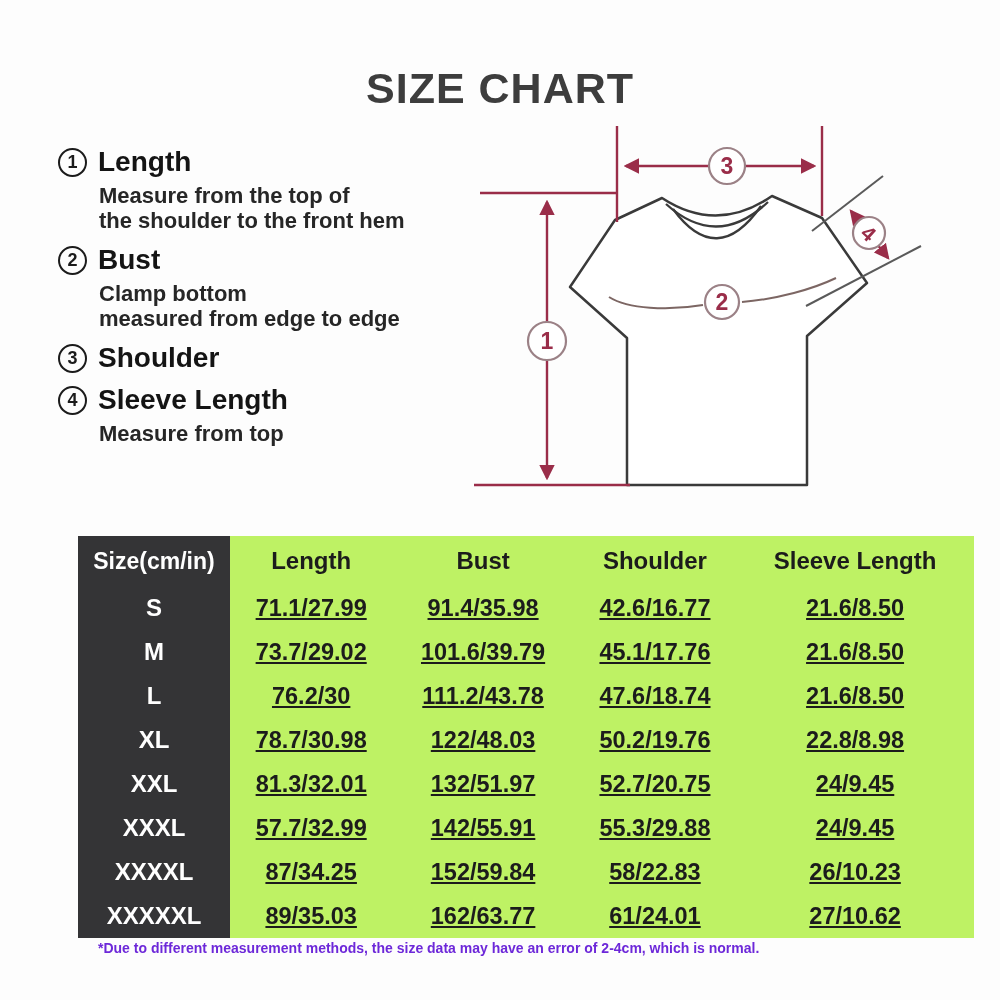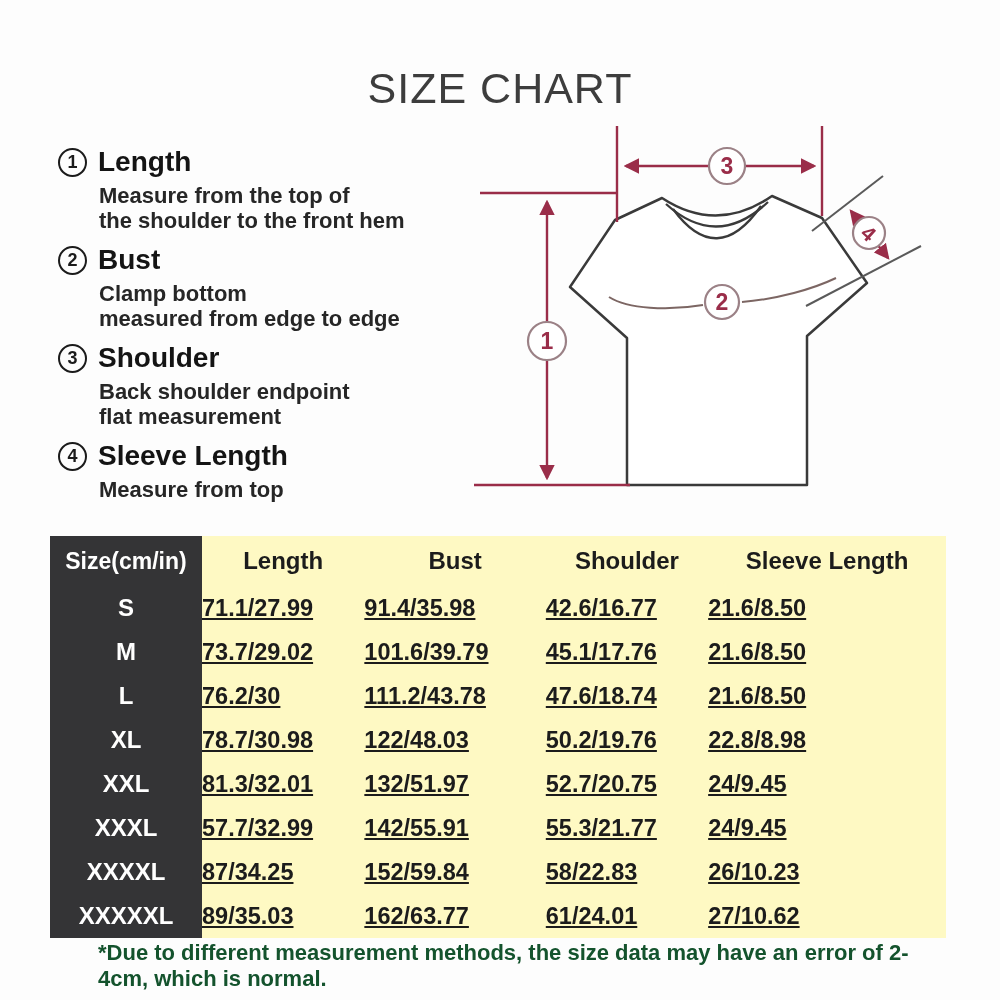--- a/index.html
+++ b/index.html
@@ -5,21 +5,21 @@
   html,body { margin:0; padding:0; }
   .page {
     position:relative; width:1000px; height:1000px;
     background:#fdfdfd; overflow:hidden;
     font-family:"Liberation Sans","DejaVu Sans",sans-serif;
     color:#1c1c1c;
   }
   
   .title {
     position:absolute; top:64px; left:0; width:1000px;
-    text-align:center; font-size:43px; font-weight:normal;
+    text-align:center; font-size:43px; font-weight:bold;
     letter-spacing:1px; color:#3d3d3d; margin:0;
   }
   
   .instructions { position:absolute; left:58px; top:146px; width:390px; }
   .inst-item { margin-bottom:10px; }
   .inst-head { display:flex; align-items:center; gap:11px; }
   .num-circle {
     width:29px; height:29px; flex:0 0 29px; box-sizing:border-box;
     border:2.5px solid #1b1b1b; border-radius:50%;
     display:flex; align-items:center; justify-content:center;
@@ -27,34 +27,34 @@
   }
   .inst-title { font-size:28px; font-weight:bold; color:#141414; }
   .inst-desc {
     margin:5px 0 11px 41px; font-size:22px; font-weight:600;
     color:#262626; line-height:25px;
   }
   
   .diagram { position:absolute; left:470px; top:105px; width:495px; height:430px; }
   
   .size-table {
-    position:absolute; left:50px; top:536px; width:896px;
-    border-collapse:collapse; background:#fef9c3;
-    font-weight:bold; color:#1c1c1c;
+    position:absolute; left:78px; top:536px; width:896px;
+    border-collapse:collapse; background:#bef264;
+    text-align:center; font-weight:bold; color:#1c1c1c;
   }
   .size-table th, .size-table td { padding:0; }
   .size-table .dark { background:#343436; color:#ffffff; width:152px; }
   .size-table thead th { height:50px; font-size:24px; }
   .size-table thead th.dark { font-size:23px; }
   .size-table tbody th { height:44px; font-size:24px; }
   .size-table tbody td { height:44px; font-size:23.5px;text-decoration:underline; }
   
   .footnote {
     position:absolute; left:98px; top:940px; width:860px;
-    font-size:22px; font-weight:bold; color:#14532d;
+    font-size:14px; font-weight:bold; color:#6d28d9;
   }
 </style>
 </head>
 <body>
 
 <div class="page">
 
   <h1 class="title">SIZE CHART</h1>
 
   <div class="instructions">
@@ -75,24 +75,20 @@
       </div>
       <div class="inst-desc">
         <div>Clamp bottom</div>
         <div>measured from edge to edge</div>
       </div>
     </div>
     <div class="inst-item">
       <div class="inst-head">
         <span class="num-circle">3</span>
         <span class="inst-title">Shoulder</span>
-      </div>
-      <div class="inst-desc">
-        <div>Back shoulder endpoint</div>
-        <div>flat measurement</div>
       </div>
     </div>
     <div class="inst-item">
       <div class="inst-head">
         <span class="num-circle">4</span>
         <span class="inst-title">Sleeve Length</span>
       </div>
       <div class="inst-desc">
         <div>Measure from top</div>
       </div>
@@ -187,21 +183,21 @@
         <th class="dark">XXL</th>
         <td>81.3/32.01</td>
         <td>132/51.97</td>
         <td>52.7/20.75</td>
         <td>24/9.45</td>
       </tr>
       <tr>
         <th class="dark">XXXL</th>
         <td>57.7/32.99</td>
         <td>142/55.91</td>
-        <td>55.3/21.77</td>
+        <td>55.3/29.88</td>
         <td>24/9.45</td>
       </tr>
       <tr>
         <th class="dark">XXXXL</th>
         <td>87/34.25</td>
         <td>152/59.84</td>
         <td>58/22.83</td>
         <td>26/10.23</td>
       </tr>
       <tr>

